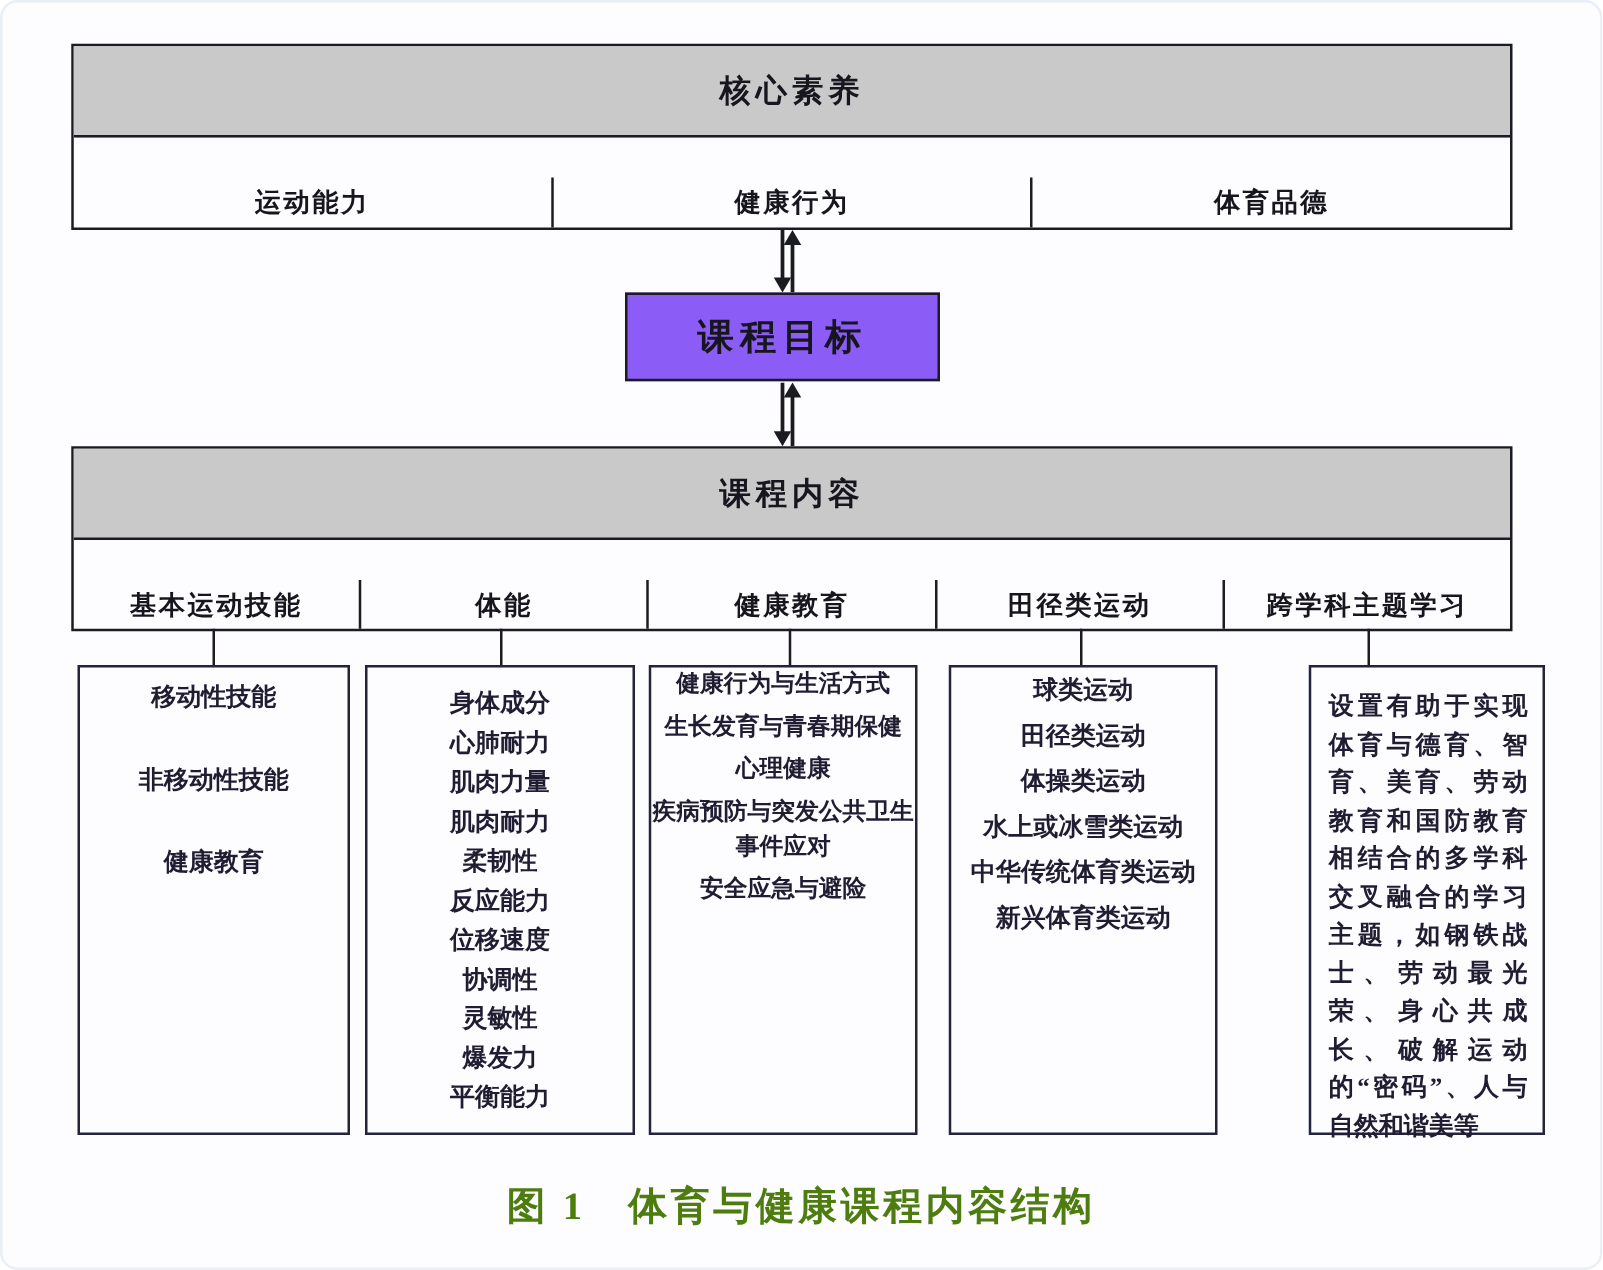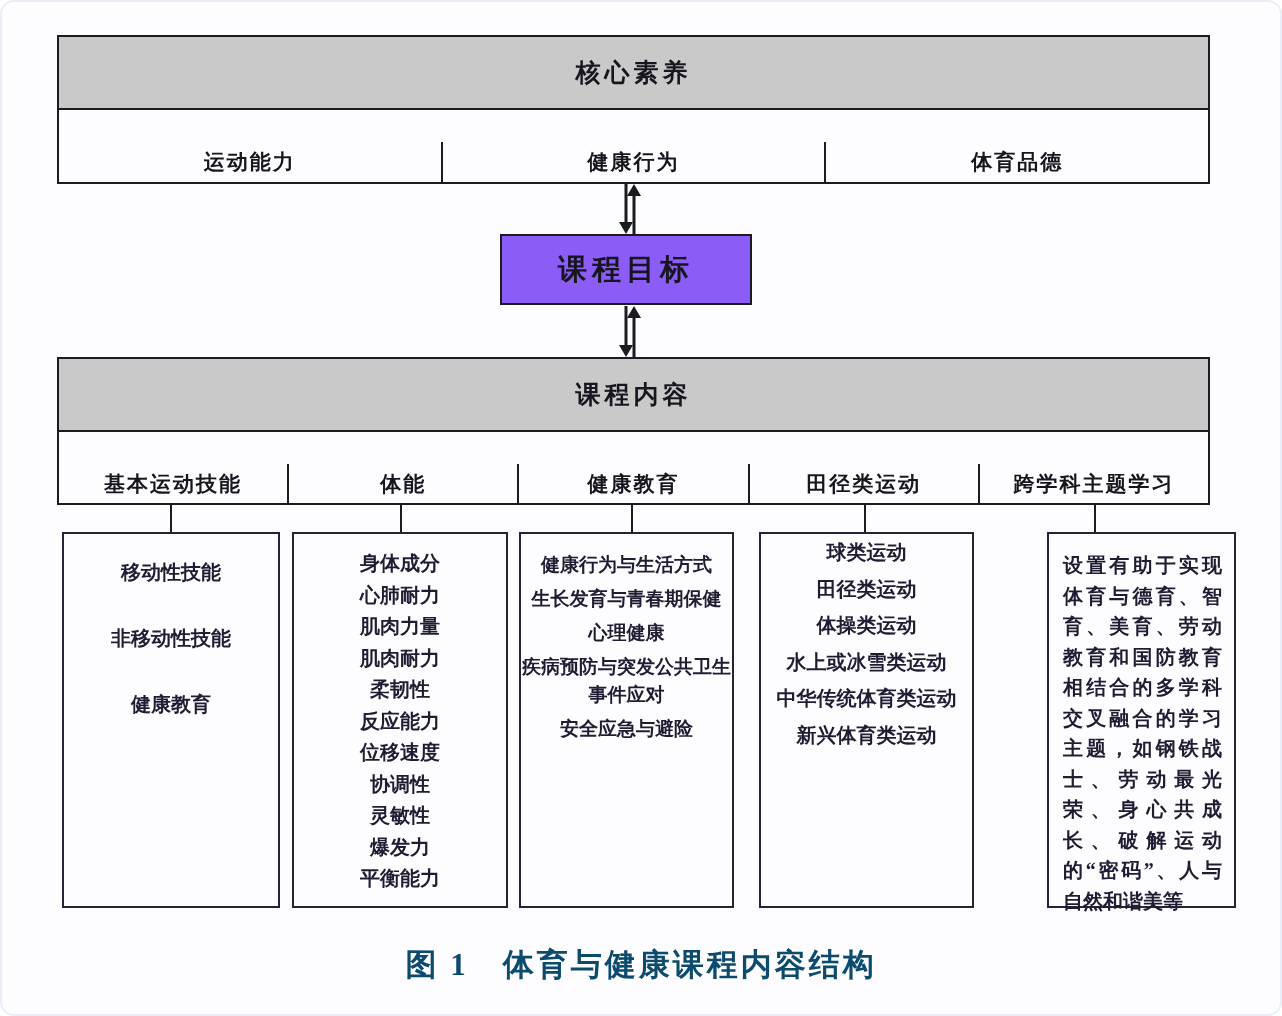--- a/index.html
+++ b/index.html
@@ -78,46 +78,46 @@
     box-sizing: border-box;
     font-family: "Liberation Serif", serif;
     font-weight: 600;
     color: #201d33;
   }
   .detailbox .di {
     text-align: center;
     font-size: 20px;
     line-height: 29px;
   }
-  .box1 { left: 60px; width: 218px; padding-top: 24px; }
+  .box1 { left: 60px; width: 218px; padding-top: 10px; }
   .box1 .di { margin-bottom: 37px; }
   .box2 { left: 290px; width: 216px; padding-top: 14px; }
   .box2 .di { line-height: 31.5px; margin-bottom: 0; }
-  .box3 { left: 517px; width: 215px; padding-top: 17px; }
+  .box3 { left: 517px; width: 215px; }
   .box3 .di { font-size: 19px; line-height: 28px; margin-bottom: 6px; }
   .box4 { left: 757px; width: 215px; padding-top: 0; }
   .box4 .di { line-height: 36.5px; margin-bottom: 0; }
   .box5 { left: 1045px; width: 189px; }
   .box5 p {
     margin: 0;
     padding: 16px 12px 0 14px;
     font-size: 20px;
     line-height: 30.5px;
     text-align: justify;
   }
   .caption {
     position: absolute;
     left: 0; right: 0;
     top: 942px;
     text-align: center;
     font-family: "Liberation Serif", serif;
     font-weight: 600;
     font-size: 31px;
     letter-spacing: 3px;
-    color: #0c4a6e;
+    color: #4d7c0f;
   }
 </style>
 </head>
 <body>
 
 <div class="page">
 
   <div class="bigbox" style="left:55px; top:33px; width:1153px; height:149px;">
     <div class="hdr">核心素养</div>
     <div class="cells">

